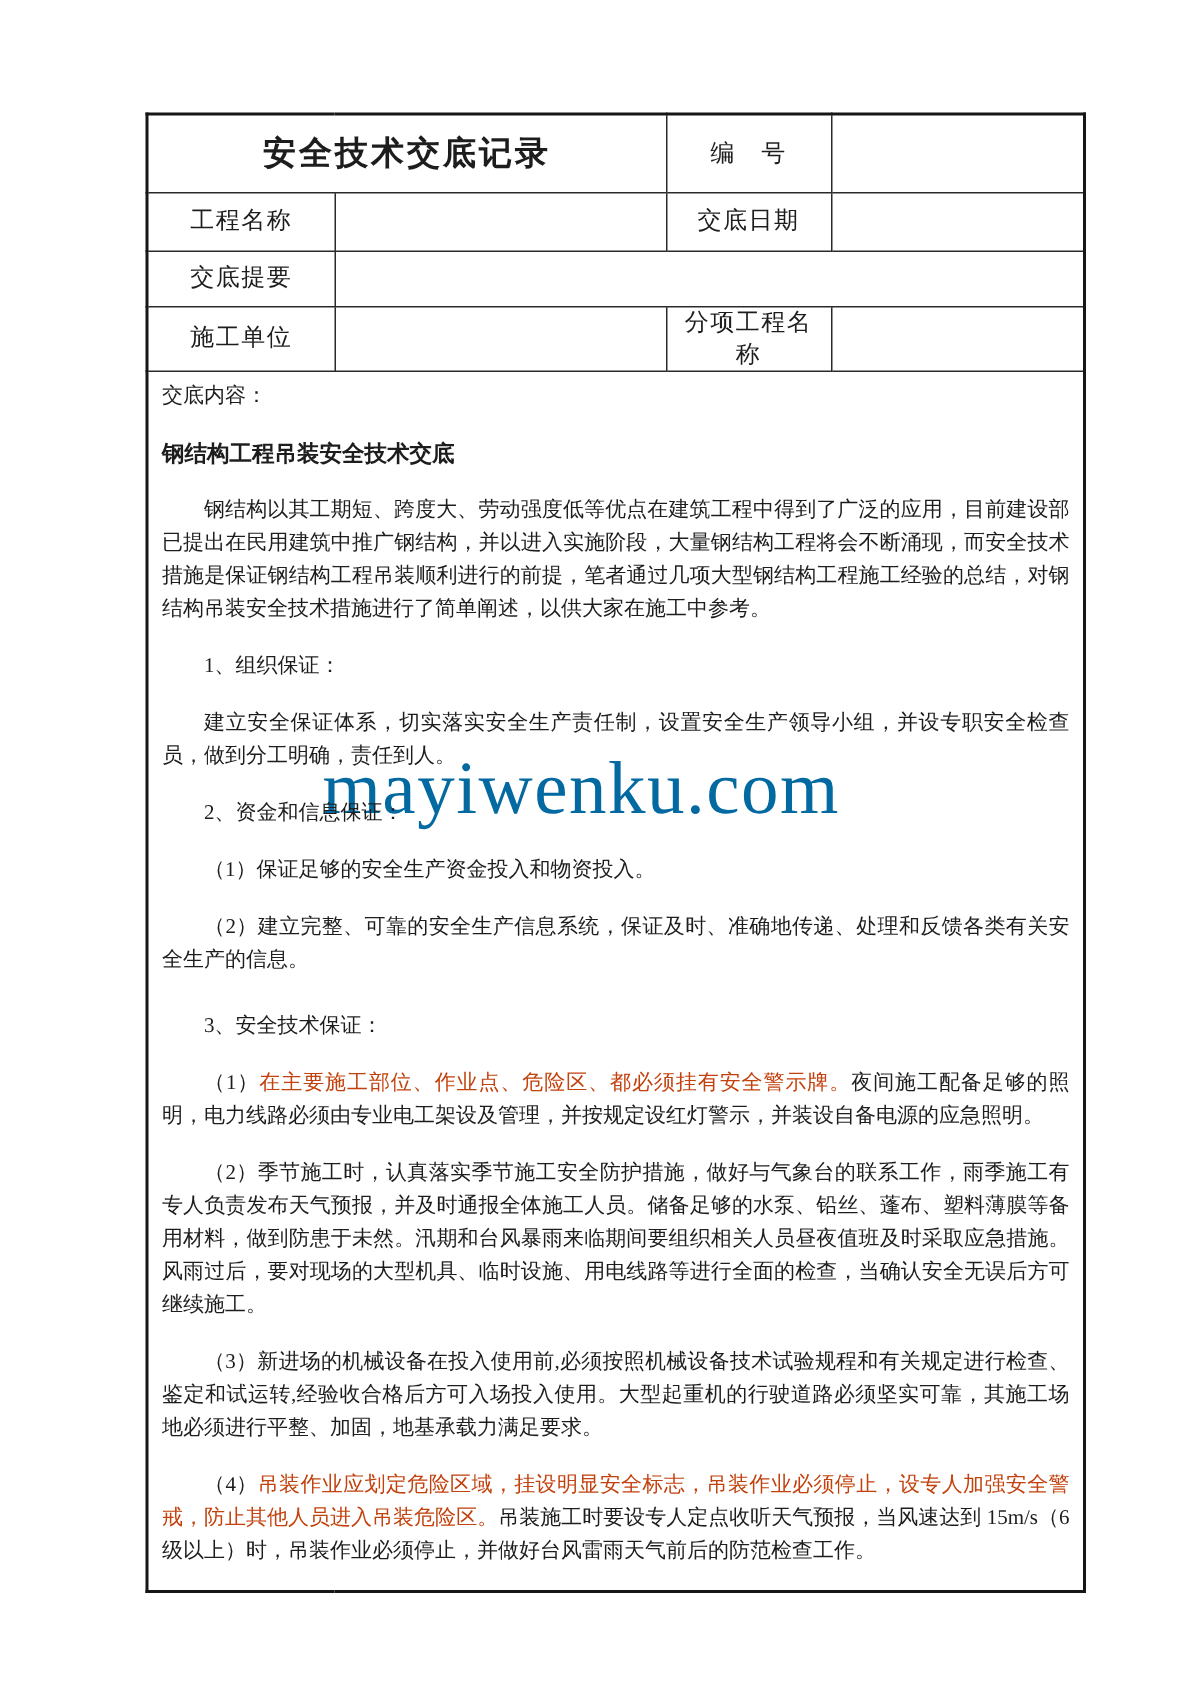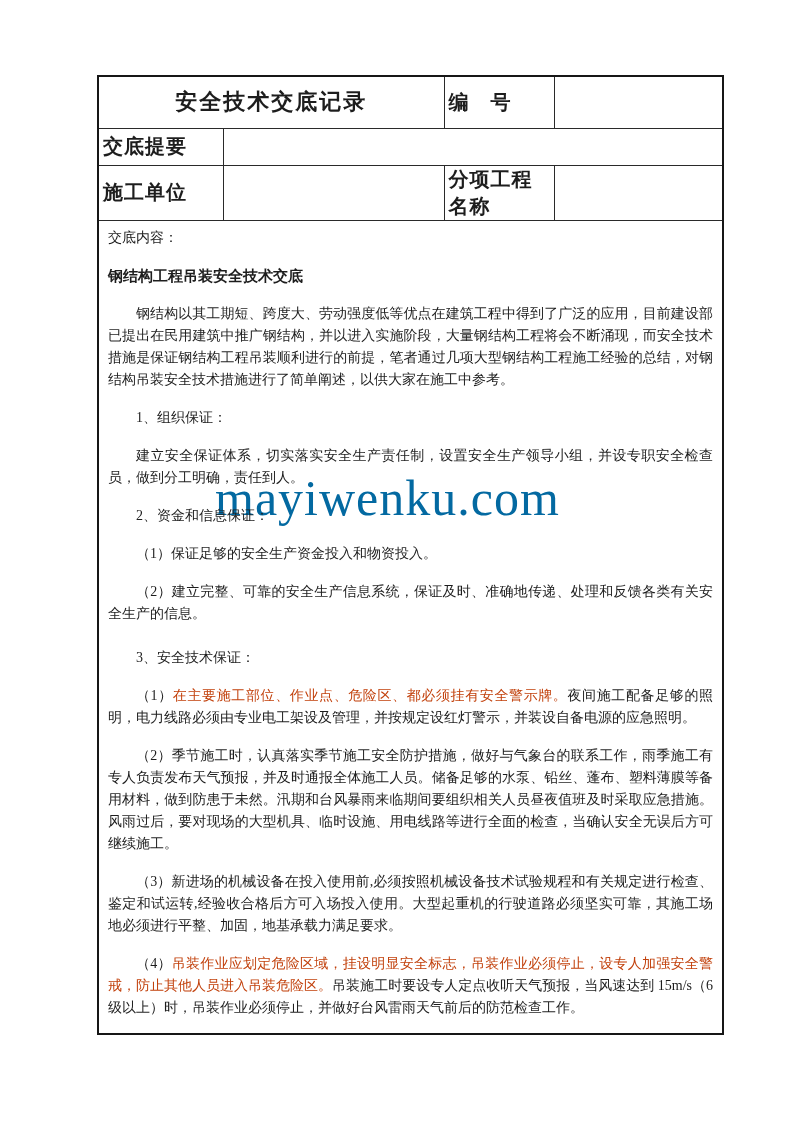--- a/index.html
+++ b/index.html
@@ -13,21 +13,21 @@
     position:absolute; left:97px; top:75px; width:625px;
     border-collapse:collapse; table-layout:fixed;
     border:2px solid #161616;
   }
   table.form td { border:1px solid #2a2a2a; padding:0 4px; overflow:hidden; }
   .form-title-cell {
     font-size:22px; font-weight:bold; text-align:center;
     letter-spacing:2px; vertical-align:middle;
   }
   .cell-label {
-    font-size:20px; font-weight:bold; text-align:left; vertical-align:middle;
+    font-size:16px; font-weight:normal; text-align:center; vertical-align:middle;
     letter-spacing:1px;
   }
   .cell-value { background:#ffffff; }
   .content-cell { vertical-align:top; padding:0 !important; }
   .content-inner {
     position:relative; height:806px; overflow:hidden;
     padding:6px 9px 0 9px; font-size:14px; line-height:22px;
   }
   .content-inner p { margin:16px 0 0 0; text-align:justify; position:relative; z-index:2; }
   .content-inner p.first { margin-top:0; }
@@ -52,20 +52,26 @@
         <col style="width:221px">
         <col style="width:110px">
         <col style="width:169px">
     </colgroup>
     <tbody>
         <tr style="height:52px">
       <td colspan="2" class="form-title-cell">安全技术交底记录</td>
       <td class="cell-label">编　号</td>
       <td class="cell-value"></td>
     </tr>
+    <tr style="height:39px">
+      <td class="cell-label">工程名称</td>
+      <td class="cell-value"></td>
+      <td class="cell-label">交底日期</td>
+      <td class="cell-value"></td>
+    </tr>
     <tr style="height:37px">
       <td class="cell-label">交底提要</td>
       <td colspan="3" class="cell-value"></td>
     </tr>
     <tr style="height:36px">
       <td class="cell-label">施工单位</td>
       <td class="cell-value"></td>
       <td class="cell-label">分项工程名称</td>
       <td class="cell-value"></td>
     </tr>

